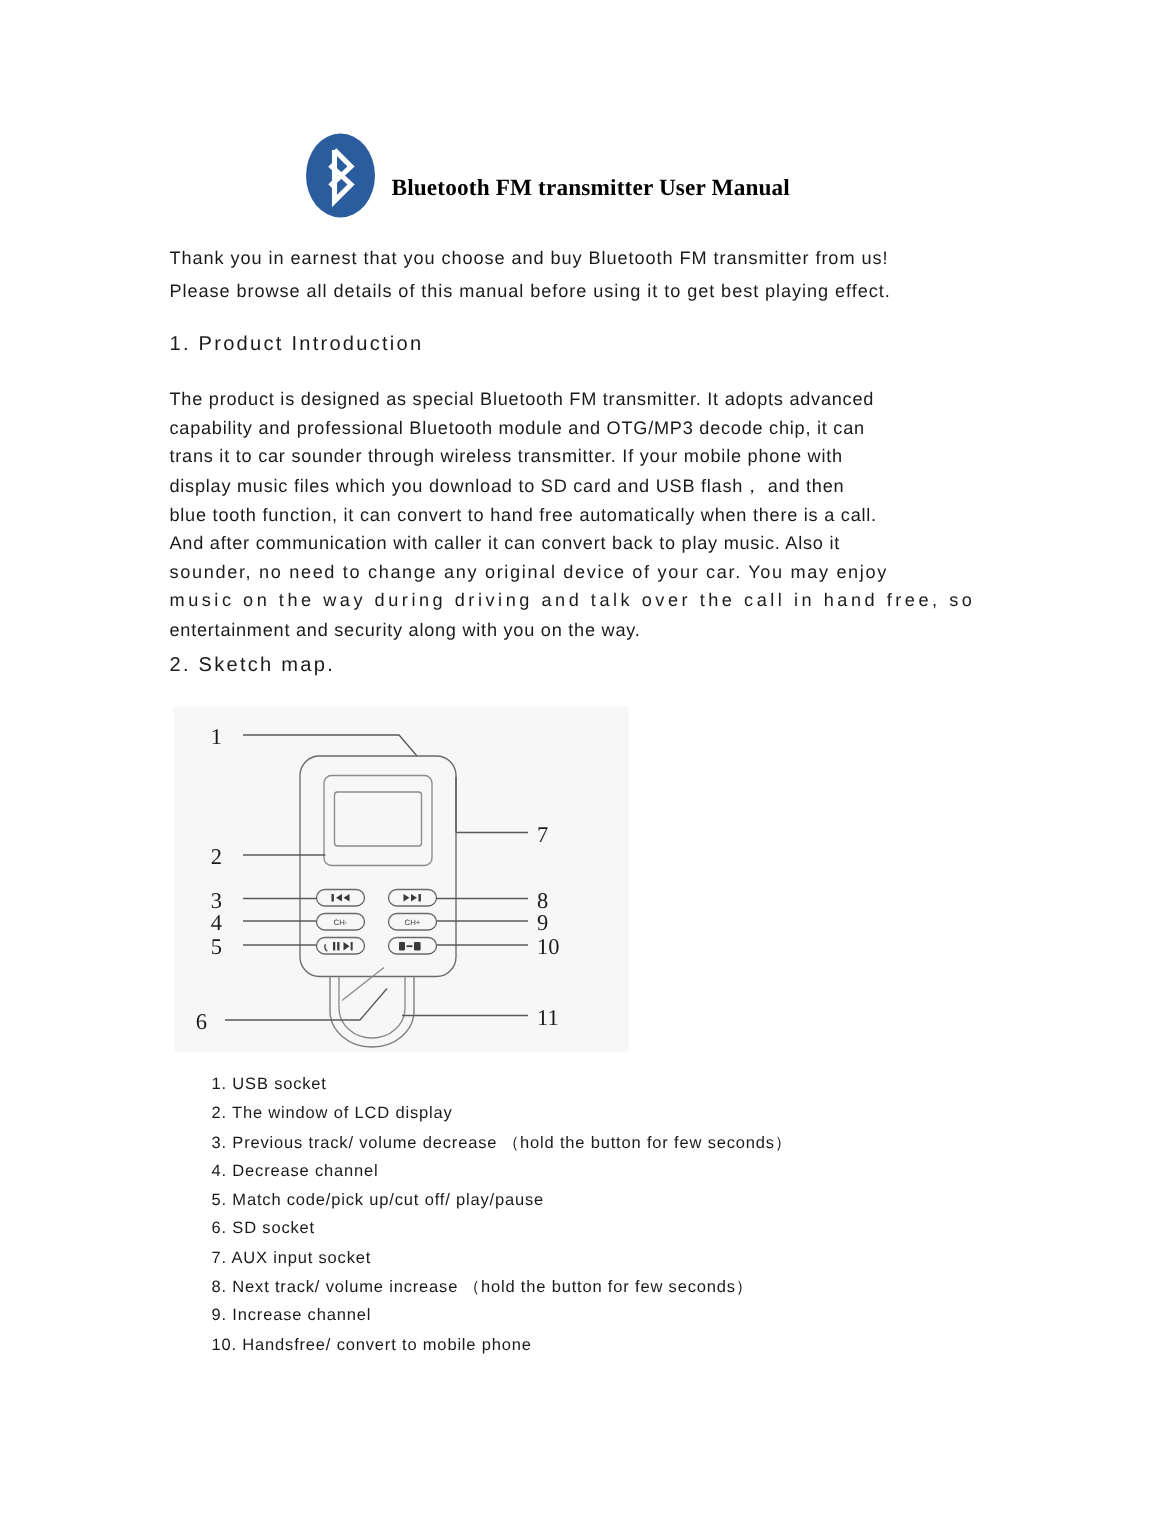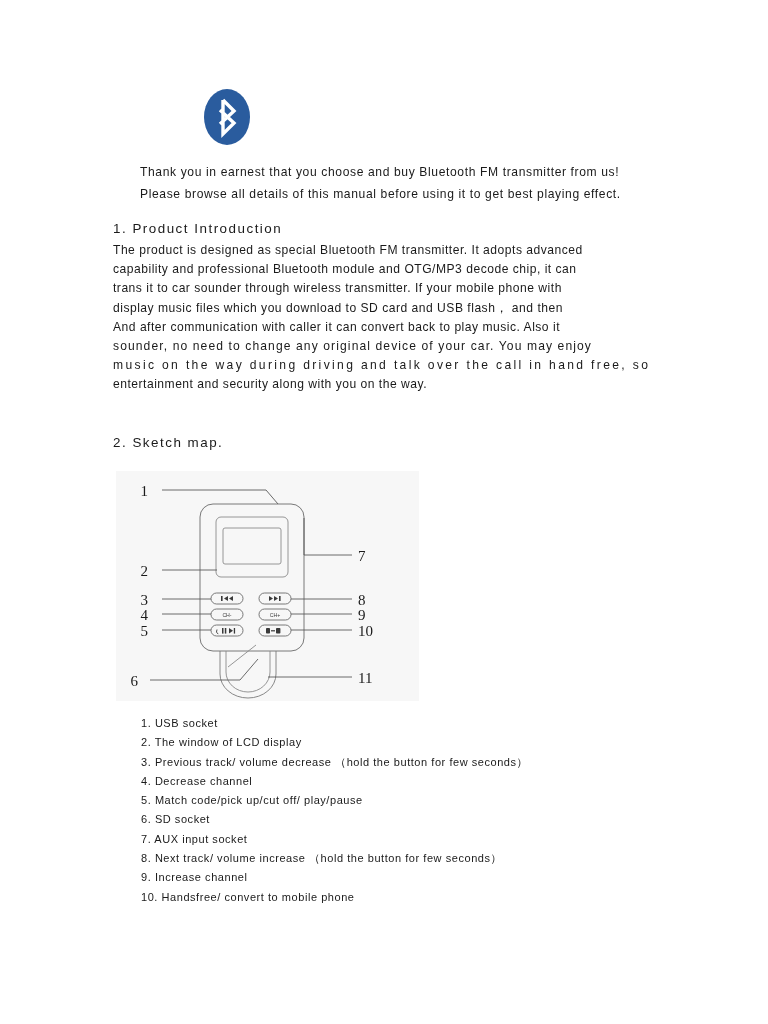--- a/index.html
+++ b/index.html
@@ -55,38 +55,37 @@
   
   .intro {
     position: absolute;
     left: 113px;
     top: 161px;
     width: 546px;
     font-size: 12.1px;
     line-height: 22.4px;
     letter-spacing: 0.62px;
     color: #1a1a1a;
-    margin-left: 27px;
   }
   .intro .ln { white-space: nowrap; display: block; }
 
   .section-heading {
     position: absolute;
     font-size: 13.4px;
     letter-spacing: 1.5px;
     color: #1a1a1a;
     white-space: nowrap;
   }
   #h-product { left: 113px; top: 221px; }
   #h-sketch  { left: 113px; top: 435px; }
 
   .para {
     position: absolute;
     left: 113px;
-    top: 241px;
+    top: 257px;
     width: 548px;
     font-size: 12.1px;
     line-height: 19.2px;
     color: #1a1a1a;
   }
   .para .ln {
     display: block;
     white-space: nowrap;
     letter-spacing: 0.5px;
   }
@@ -123,34 +122,36 @@
 
 <div class="page">
 
   <div class="title-row">
     <div class="bt-logo">
       <svg width="48" height="58" viewBox="0 0 48 58">
         <ellipse cx="24" cy="29" rx="23" ry="28" fill="#2a5c9e"></ellipse>
         <path d="M20 12 L20 46 L31 35 L17 22 M17 36 L31 23 L20 12" fill="none" stroke="#ffffff" stroke-width="3.4" stroke-linejoin="miter" stroke-linecap="butt"></path>
       </svg>
     </div>
+    <div class="doc-title">Bluetooth FM transmitter User Manual</div>
   </div>
 
   <div class="intro">
     <span class="ln">Thank you in earnest that you choose and buy Bluetooth FM transmitter from us!</span>
     <span class="ln">Please browse all details of this manual before using it to get best playing effect.</span>
   </div>
 
   <div class="section-heading" id="h-product">1. Product Introduction</div>
 
   <div class="para">
     <span class="ln">The product is designed as special Bluetooth FM transmitter. It adopts advanced</span>
     <span class="ln">capability and professional Bluetooth module and OTG/MP3 decode chip, it can</span>
     <span class="ln">trans it to car sounder through wireless transmitter. If your mobile phone with</span>
     <span class="ln">display music files which you download to SD card and USB flash，  and then</span>
+    <span class="ln">blue tooth function, it can convert to hand free automatically when there is a call.</span>
     <span class="ln">And after communication with caller it can convert back to play music. Also it</span>
     <span class="ln" style="letter-spacing:1.1px">sounder, no need to change any original device of your car.  You may enjoy</span>
     <span class="ln" style="letter-spacing:2.35px">music on the way during driving and talk over the call in hand free, so</span>
     <span class="ln">entertainment and security along with you on the way.</span>
   </div>
 
   <div class="section-heading" id="h-sketch">2. Sketch map.</div>
 
   <div class="diagram">
     <svg width="303" height="230" viewBox="0 0 303 230">

